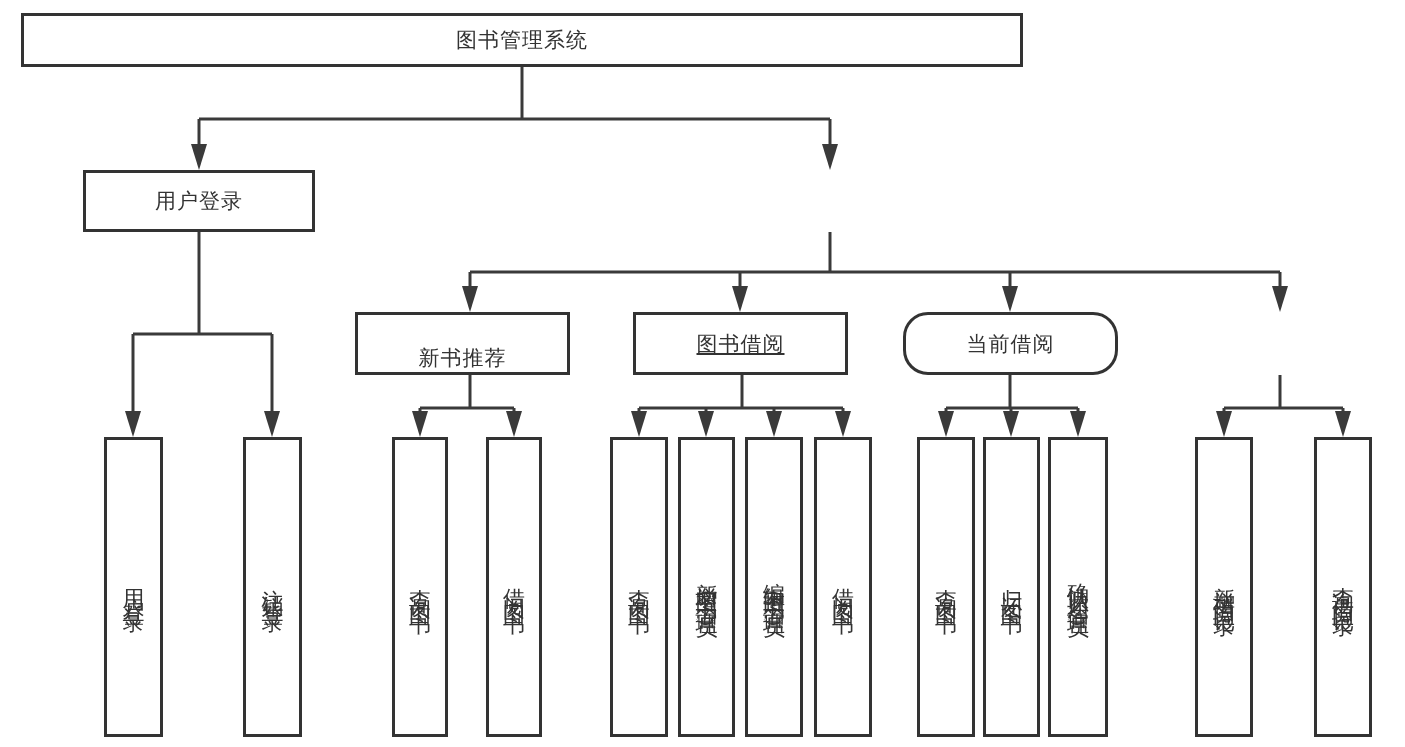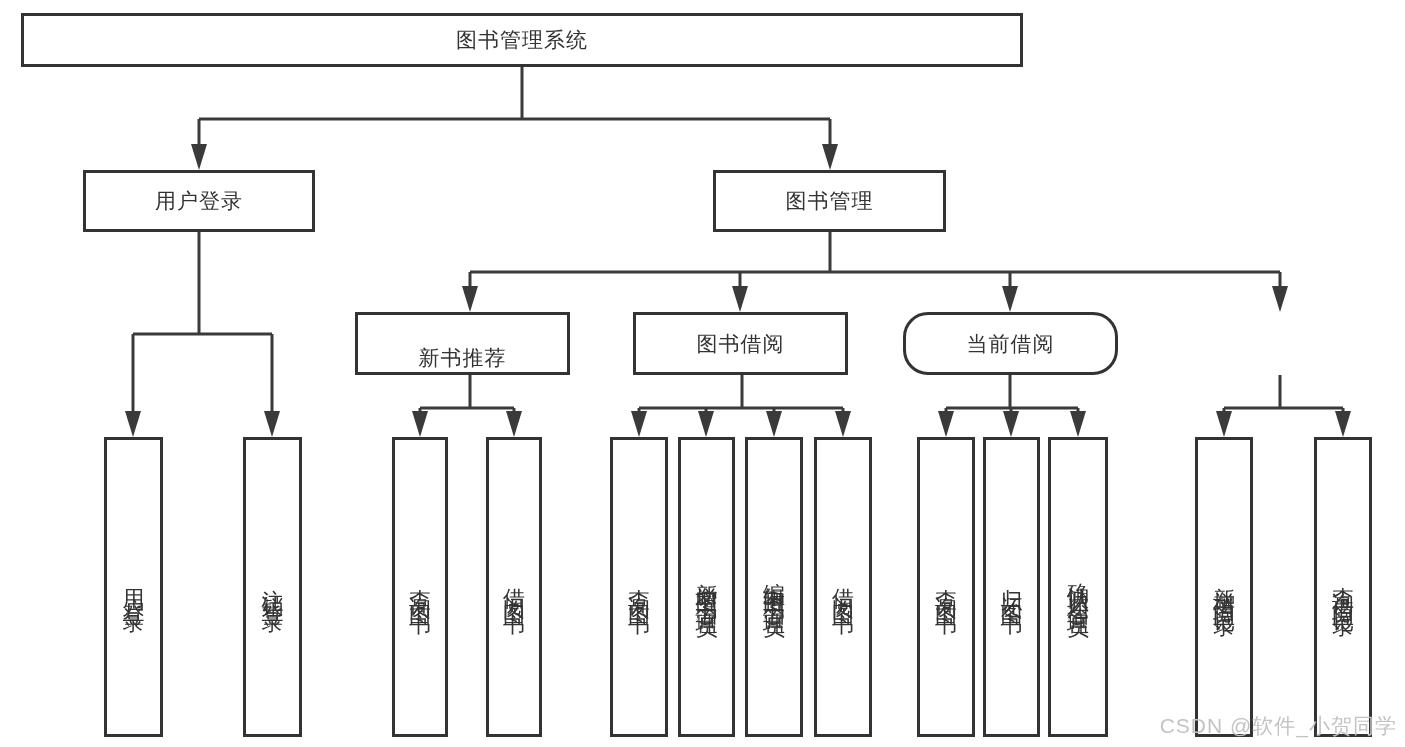--- a/index.html
+++ b/index.html
@@ -15,21 +15,21 @@
   }
   .vbox{
     writing-mode:vertical-rl;
     font-size:22px;line-height:1;letter-spacing:8px;
     display:flex;align-items:center;justify-content:center;
   }
   .root{left:21px;top:13px;width:1002px;height:54px;}
   .lv1-a{left:83px;top:170px;width:232px;height:62px;}
   .lv1-b{left:713px;top:170px;width:233px;height:62px;}
   .lv2{top:312px;width:215px;height:63px;}
-  .lv2-1{left:355px;align-items:flex-end;} .lv2-2{left:633px;} .lv2-3{left:903px;border-radius:25px;} .lv2-4{left:1173px;}
+  .lv2-1{left:355px;align-items:flex-end;} .lv2-2{left:633px;text-decoration:underline;} .lv2-3{left:903px;border-radius:25px;} .lv2-4{left:1173px;}
   .leaf{top:437px;height:300px;}
   .lf-1{left:104px;width:59px;}  .lf-2{left:243px;width:59px;}
   .lf-3{left:392px;width:56px;}  .lf-4{left:486px;width:56px;}
   .lf-5{left:610px;width:58px;}  .lf-6{left:678px;width:57px;letter-spacing:5px;}
   .lf-7{left:745px;width:58px;letter-spacing:5px;}  .lf-8{left:814px;width:58px;}
   .lf-9{left:917px;width:58px;}  .lf-10{left:983px;width:57px;}
   .lf-11{left:1048px;width:60px;letter-spacing:5px;}
   .lf-12{left:1195px;width:58px;letter-spacing:6px;} .lf-13{left:1314px;width:58px;letter-spacing:6px;}
   .watermark{
     position:absolute;right:8px;bottom:7px;font-size:21px;color:#c3c3c3;
@@ -119,23 +119,20 @@
     </g>
   </svg>
 
   <div class="box root">
     <span>图书管理系统</span>
   </div>
 
   <div class="box lv1-a">
     <span>用户登录</span>
   </div>
-  <div class="box lv1-b">
-    <span>图书管理</span>
-  </div>
 
   <div class="box lv2 lv2-1">
     <span>新书推荐</span>
   </div>
   <div class="box lv2 lv2-2">
     <span>图书借阅</span>
   </div>
   <div class="box lv2 lv2-3">
     <span>当前借阅</span>
   </div>
@@ -151,14 +148,13 @@
   <div class="box vbox leaf lf-7">编辑图书（管理员）</div>
   <div class="box vbox leaf lf-8">借阅图书</div>
 
   <div class="box vbox leaf lf-9">查询图书</div>
   <div class="box vbox leaf lf-10">归还图书</div>
   <div class="box vbox leaf lf-11">确认归还（管理员）</div>
 
   <div class="box vbox leaf lf-12">新增借阅记录</div>
   <div class="box vbox leaf lf-13">查询借阅记录</div>
 
-  <div class="watermark">CSDN @软件_小贺同学</div>
 </div>
 
 </body></html>

